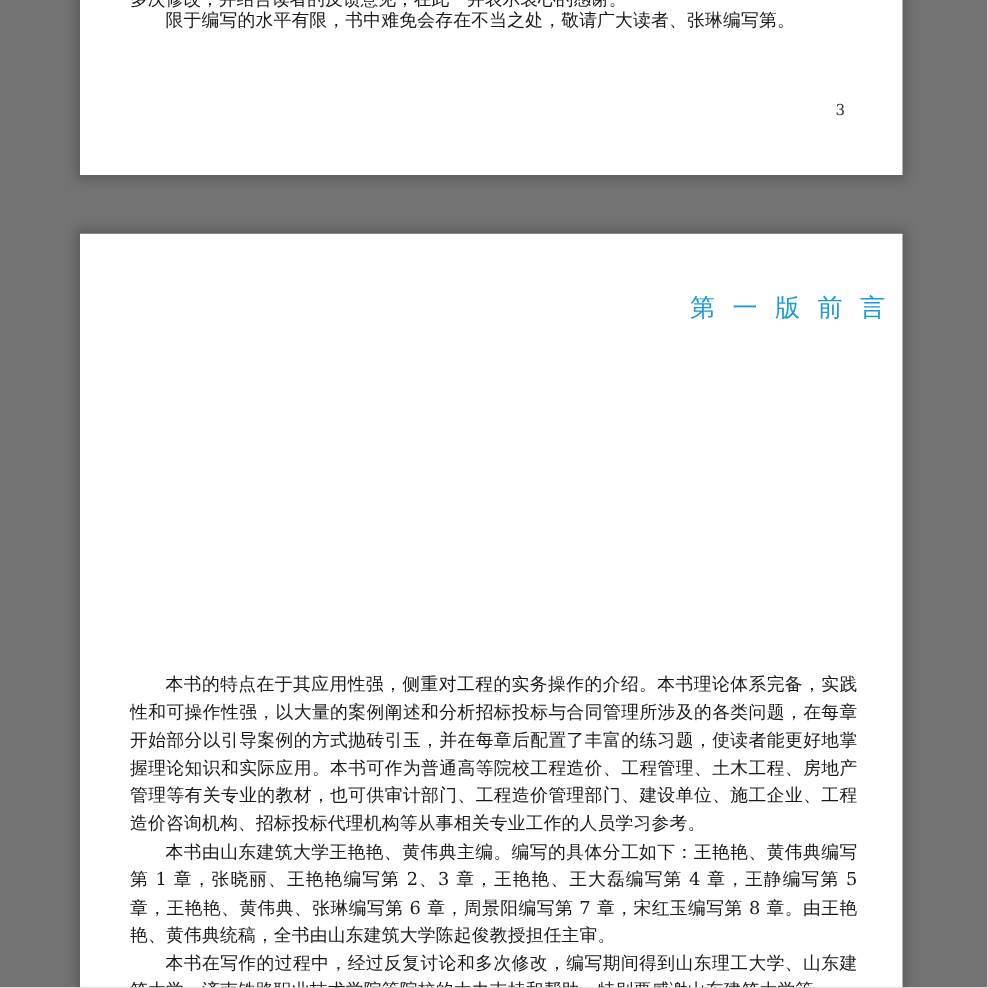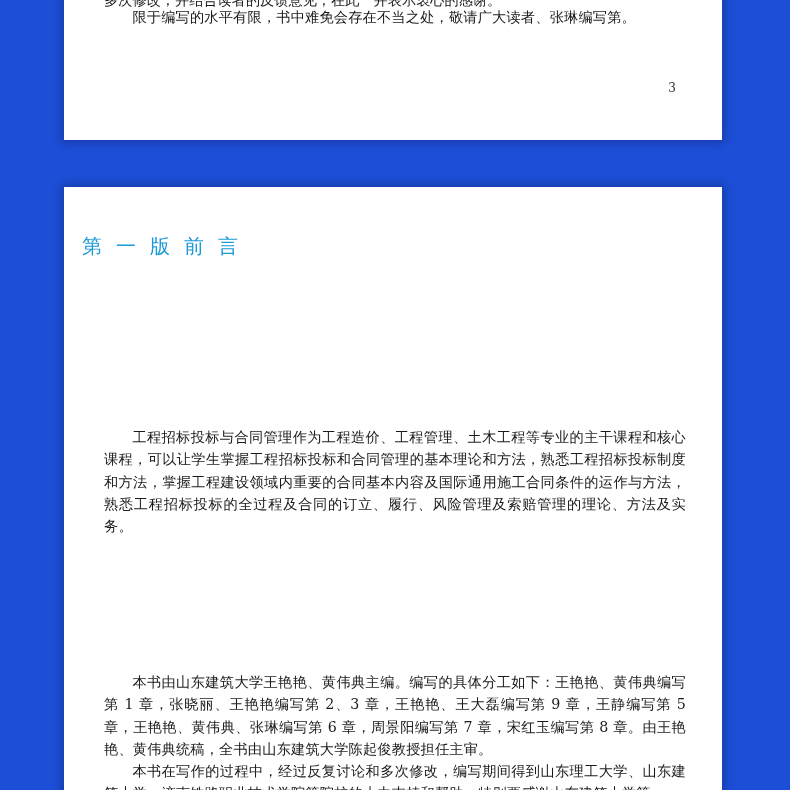--- a/index.html
+++ b/index.html
@@ -6,21 +6,21 @@
     margin: 0; padding: 0;
     width: 790px; height: 790px;
     overflow: hidden;
     background: #ffffff;
     font-family: "DejaVu Serif", "Liberation Serif", serif;
   }
   .viewport {
     position: relative;
     width: 790px; height: 790px;
     overflow: hidden;
-    background: #1d4ed8;
+    background: #737373;
   }
   .page {
     position: absolute;
     left: 64px;
     width: 658px;
     background: #ffffff;
     box-shadow: 0 0 9px 3px rgba(0,0,0,0.22);
   }
   .page-1 { top: -60px; height: 200px; }
   .page-2 { top: 187px; height: 700px; }
@@ -52,42 +52,42 @@
     position: absolute;
     right: 46px;
     top: 141px;
     font-size: 12px;
     color: #333;
   }
   .chapter-title {
     position: absolute;
     left: 0; right: 0;
     top: 46px;
-    text-align: left;
+    text-align: right;
     font-family: "DejaVu Sans", "Liberation Sans", sans-serif;
     font-size: 20px;
     color: #1a9ad6;
     letter-spacing: 14px;
-    padding-left: 18px;
+    padding-left: 32px;
     margin: 0;
     font-weight: normal;
   }
 </style>
 </head>
 <body>
 
 <div class="viewport">
 
   <div class="page page-1">
     <p class="cut-line" style="top:49px;">多次修改，并结合读者的反馈意见，在此一并表示衷心的感谢。</p>
     <p class="para" style="top:66px;">限于编写的水平有限，书中难免会存在不当之处，敬请广大读者、张琳编写第。</p>
     <div class="page-number">3</div>
   </div>
 
   <div class="page page-2">
     <h1 class="chapter-title">第一版前言</h1>
 
-    <p class="para" style="top:239px;">工程招标投标与合同管理作为工程造价、工程管理、土木工程等专业的主干课程和核心课程，可以让学生掌握工程招标投标和合同管理的基本理论和方法，熟悉工程招标投标制度和方法，掌握工程建设领域内重要的合同基本内容及国际通用施工合同条件的运作与方法，熟悉工程招标投标的全过程及合同的订立、履行、风险管理及索赔管理的理论、方法及实务。</p>
-    <p class="para" style="top:484px;">本书由山东建筑大学王艳艳、黄伟典主编。编写的具体分工如下：王艳艳、黄伟典编写第 1 章，张晓丽、王艳艳编写第 2、3 章，王艳艳、王大磊编写第 9 章，王静编写第 5 章，王艳艳、黄伟典、张琳编写第 6 章，周景阳编写第 7 章，宋红玉编写第 8 章。由王艳艳、黄伟典统稿，全书由山东建筑大学陈起俊教授担任主审。</p>
+    <p class="para" style="top:350px;">本书的特点在于其应用性强，侧重对工程的实务操作的介绍。本书理论体系完备，实践性和可操作性强，以大量的案例阐述和分析招标投标与合同管理所涉及的各类问题，在每章开始部分以引导案例的方式抛砖引玉，并在每章后配置了丰富的练习题，使读者能更好地掌握理论知识和实际应用。本书可作为普通高等院校工程造价、工程管理、土木工程、房地产管理等有关专业的教材，也可供审计部门、工程造价管理部门、建设单位、施工企业、工程造价咨询机构、招标投标代理机构等从事相关专业工作的人员学习参考。</p>
+    <p class="para" style="top:484px;">本书由山东建筑大学王艳艳、黄伟典主编。编写的具体分工如下：王艳艳、黄伟典编写第 1 章，张晓丽、王艳艳编写第 2、3 章，王艳艳、王大磊编写第 4 章，王静编写第 5 章，王艳艳、黄伟典、张琳编写第 6 章，周景阳编写第 7 章，宋红玉编写第 8 章。由王艳艳、黄伟典统稿，全书由山东建筑大学陈起俊教授担任主审。</p>
     <p class="para" style="top:573px;">本书在写作的过程中，经过反复讨论和多次修改，编写期间得到山东理工大学、山东建筑大学、济南铁路职业技术学院等院校的大力支持和帮助，特别要感谢山东建筑大学等</p>
   </div>
 
 </div>
 
 </body></html>

